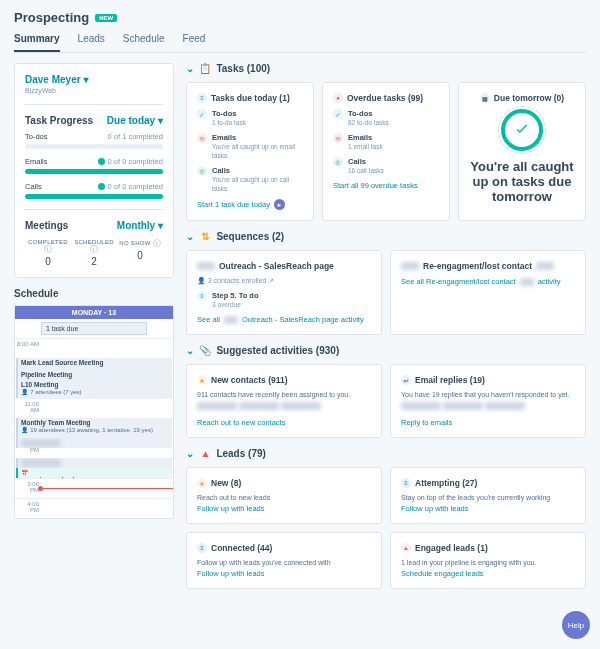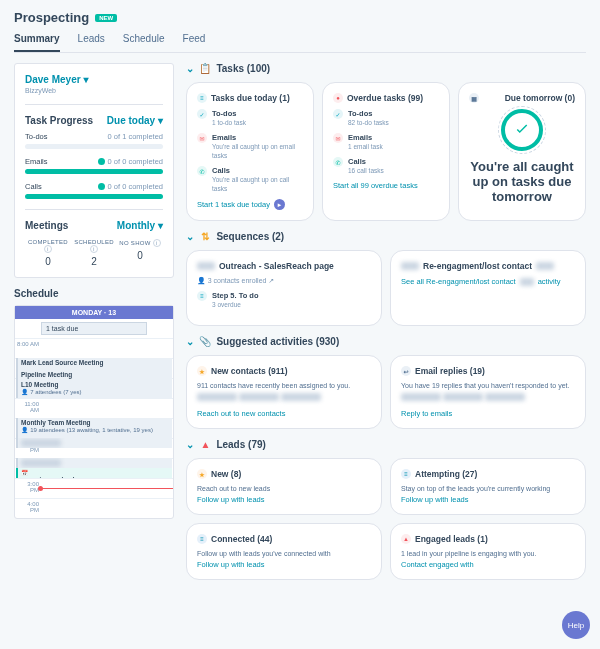--- a/index.html
+++ b/index.html
@@ -42,21 +42,21 @@
 .event strong{display:block;font-size:6.5px;color:#33475b}
 .event.lead{border-left-color:#00bda5;background:#e5f8f6}
 .now-line{position:absolute;left:26px;right:0;height:1px;background:#f2545b}
 .now-dot{position:absolute;left:23px;width:5px;height:5px;background:#f2545b;border-radius:50%;margin-top:-2px}
 .sec{margin-bottom:10px}
 .sec-hd{display:flex;align-items:center;gap:6px;margin-bottom:8px;font-size:10px;font-weight:600}
 .chev{color:#0091ae;cursor:pointer}
 .sec-icon{width:10px;height:10px;display:inline-flex;align-items:center;justify-content:center}
 .grid3{display:grid;grid-template-columns:repeat(3,1fr);gap:8px}
 .grid2{display:grid;grid-template-columns:repeat(2,1fr);gap:8px}
-.tile{background:#fff;border:1px solid #dfe3eb;border-radius:13px;padding:10px}
+.tile{background:#fff;border:1px solid #dfe3eb;border-radius:3px;padding:10px}
 .tile-title{font-size:8.5px;font-weight:600;display:flex;align-items:center;gap:4px;margin-bottom:6px}
 .tile-sub{font-size:7px;color:#516f90;margin-bottom:3px}
 .mini-item{display:flex;gap:5px;margin-bottom:6px}
 .mini-icon{width:10px;height:10px;border-radius:50%;font-size:6px;display:flex;align-items:center;justify-content:center;flex-shrink:0}
 .ic-todo{background:#e5f5f8;color:#00a4bd}
 .ic-email{background:#fdedee;color:#f2545b}
 .ic-call{background:#e5f8f6;color:#00bda5}
 .ic-red{background:#fdedee;color:#f2545b}
 .ic-grey{background:#eaf0f6;color:#516f90}
 .ic-orange{background:#fef4ea;color:#f5a623}
@@ -263,21 +263,21 @@
   <div class="mini-text"><strong>Emails</strong><span>1 email task</span></div>
  </div>
  <div class="mini-item">
   <span class="mini-icon ic-call">✆</span>
   <div class="mini-text"><strong>Calls</strong><span>16 call tasks</span></div>
  </div>
               </div>
       <div class="tile-link">Start all 99 overdue tasks</div>
      </div>
      <div class="tile center">
-      <div class="tile-title" style="justify-content:space-between">
+      <div class="tile-title" style="justify-content:center">
                 <span class="mini-icon ic-grey">▦</span>
                 <span>Due tomorrow (0)</span>
               </div>
       <div class="checkmark-circle">
                 <svg viewBox="0 0 24 24">
                   <path fill="#00bda5" d="M9 16l-4-4 1.4-1.4L9 13.2l8.6-8.6L19 6z"></path>
                 </svg>
               </div>
       <div style="font-size:13px;font-weight:600">You're all caught up on tasks due tomorrow</div>
      </div>
@@ -291,20 +291,21 @@
      <span>Sequences (2)</span>
     </div>
     <div class="grid2" id="seq-grid">
  <div class="tile">
   <div class="tile-title"><span class="blur" style="width:18px"></span> Outreach - SalesReach page </div>
   <div class="seq-sub">👤 3 contacts enrolled ↗</div>
   <div class="mini-item">
                 <span class="mini-icon ic-todo">≡</span>
                 <div class="mini-text"><strong>Step 5. To do</strong><span class="overdue-txt">3 overdue</span></div>
               </div>
+  <div class="tile-link">See all <span class="blur" style="width:14px"></span> Outreach - SalesReach page activity</div>
  </div>
  <div class="tile">
   <div class="tile-title"><span class="blur" style="width:18px"></span> Re-engagment/lost contact <span class="blur" style="width:18px"></span></div>
   
   <div class="tile-link">See all Re-engagment/lost contact <span class="blur" style="width:14px"></span> activity</div>
  </div>
           </div>
    </div>
 
    <div class="sec">
@@ -351,21 +352,21 @@
  <div class="tile">
   <div class="tile-title"><span class="mini-icon ic-blue">≡</span>Connected (44)</div>
   <div class="tile-sub">Follow up with leads you've connected with</div>
   
   <div class="tile-link">Follow up with leads</div>
  </div>
  <div class="tile">
   <div class="tile-title"><span class="mini-icon ic-red">▲</span>Engaged leads (1)</div>
   <div class="tile-sub">1 lead in your pipeline is engaging with you.</div>
   
-  <div class="tile-link">Contact engaged with</div>
+  <div class="tile-link">Schedule engaged leads</div>
  </div>
           </div>
    </div>
 
   </div>
  </div>
 </div>
 
 <div class="help-btn">Help</div>
 

